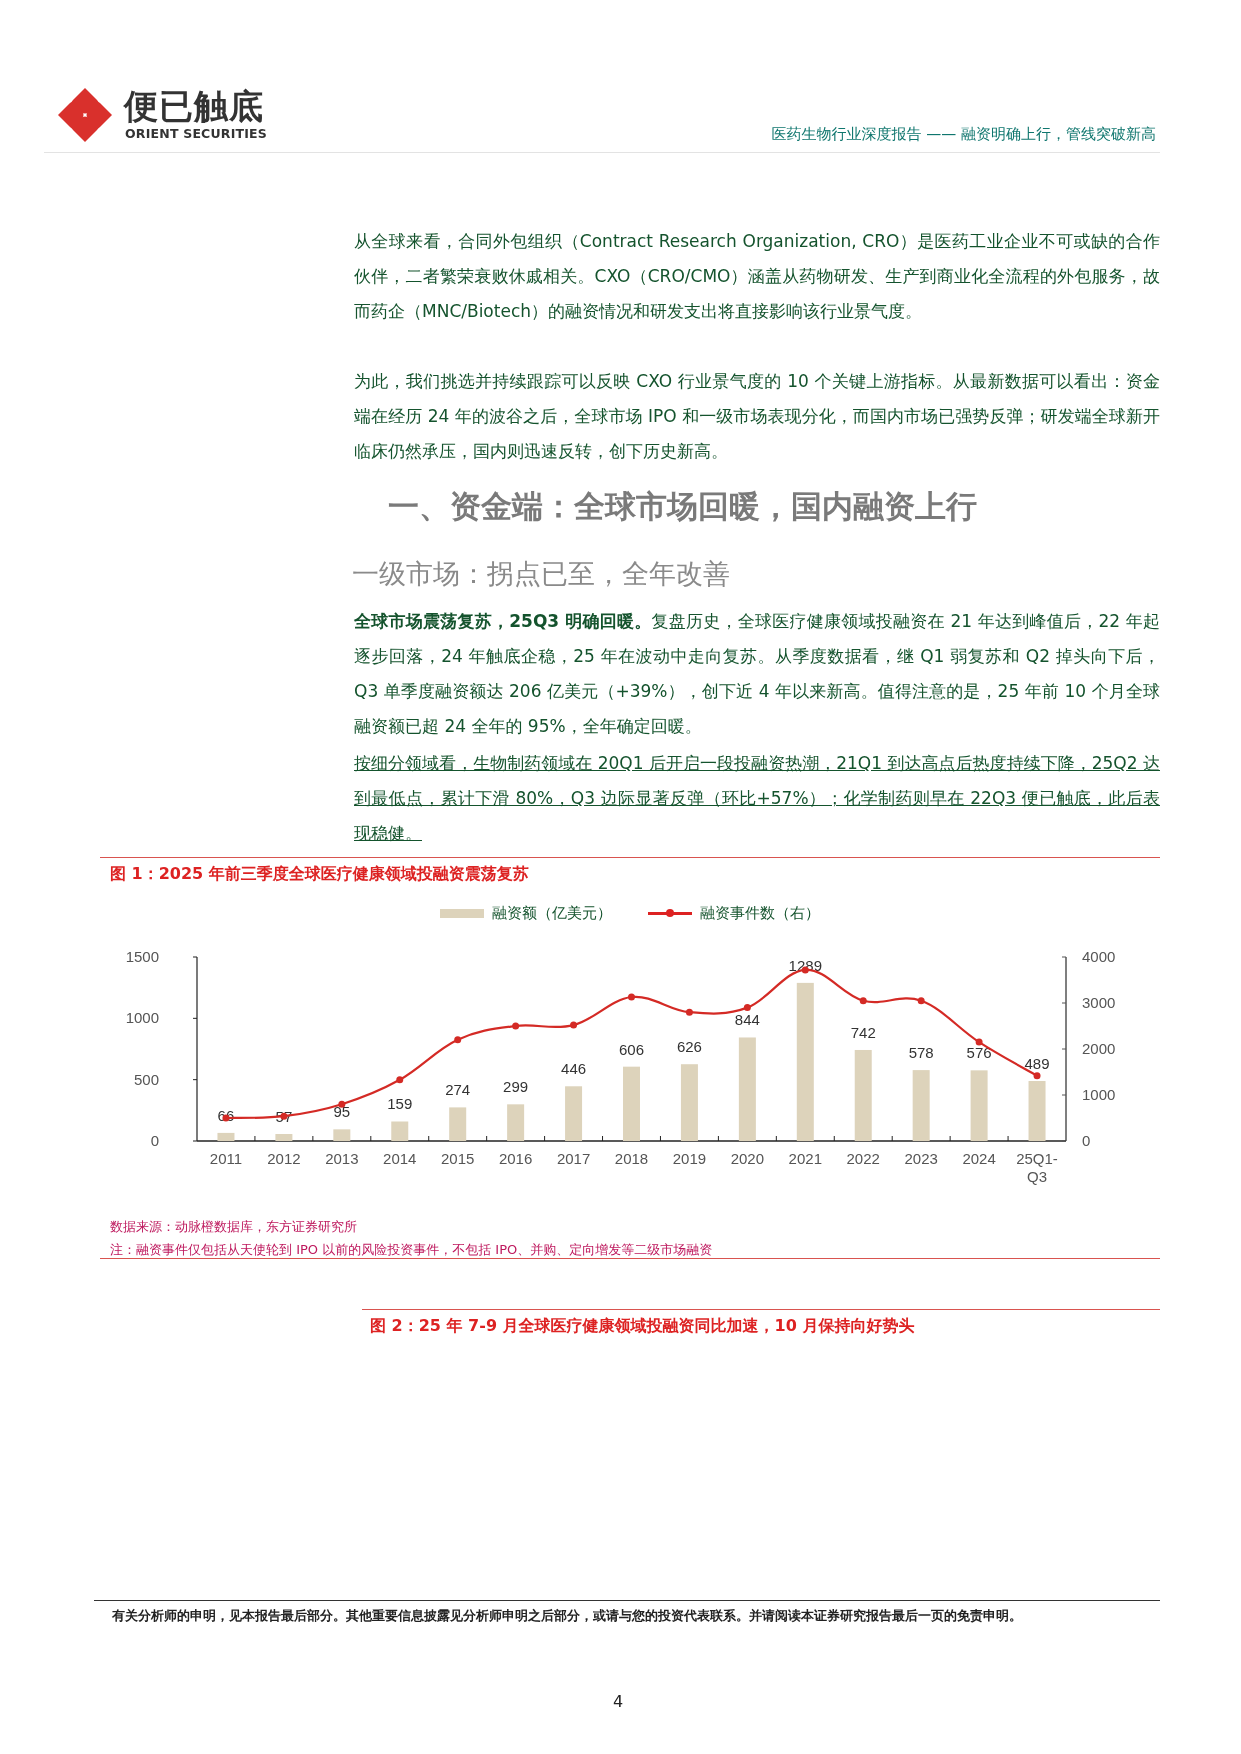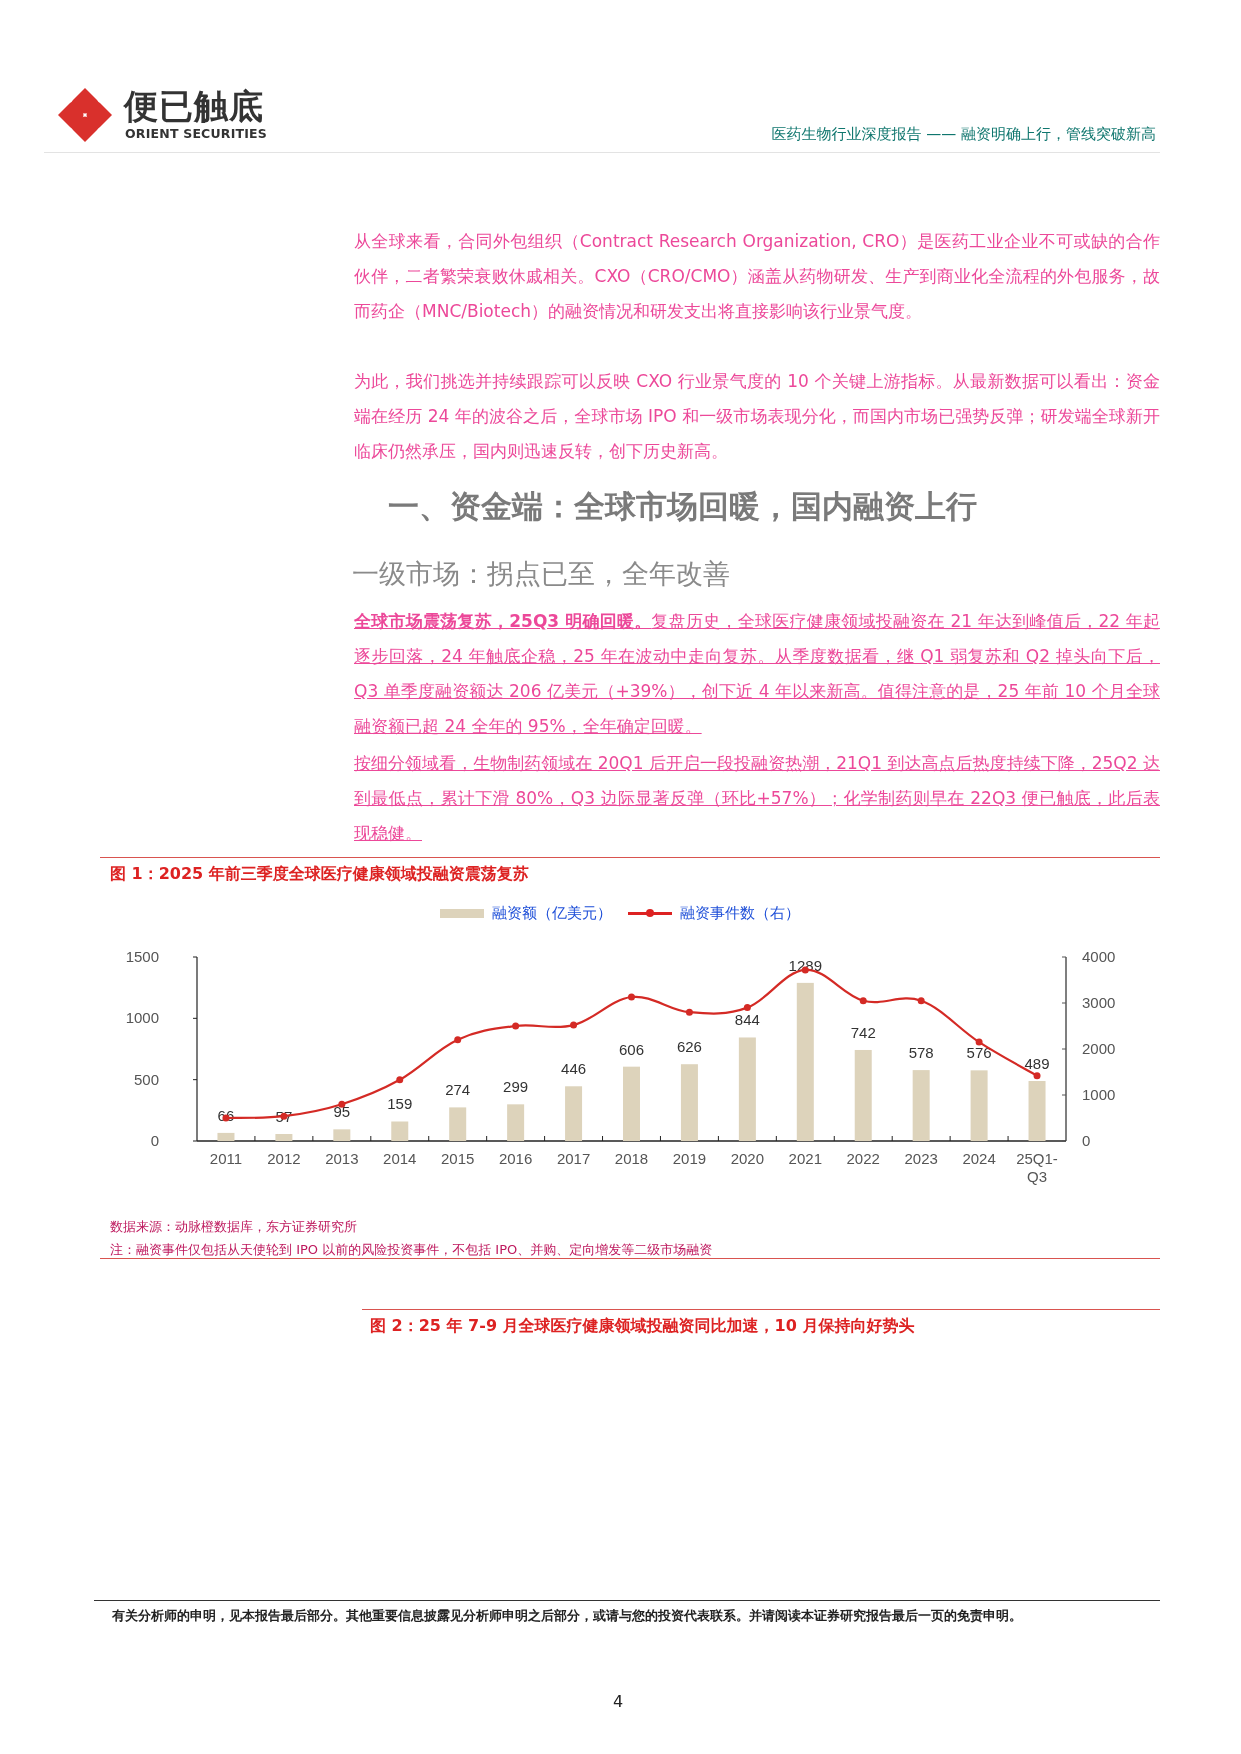--- a/index.html
+++ b/index.html
@@ -3,31 +3,31 @@
 <meta charset="utf-8">
 <style>
   * { box-sizing: border-box; margin: 0; padding: 0; }
   body { width: 1241px; height: 1754px; background: #ffffff; position: relative; font-family: "DejaVu Sans", "Liberation Sans", sans-serif; color: #222; overflow: hidden; }
   .abs { position: absolute; }
   .logo-mark { left: 56px; top: 86px; width: 58px; height: 58px; }
   .logo-cn { left: 124px; top: 86px; font-size: 34px; font-weight: bold; color: #333; letter-spacing: 1px; line-height: 40px; }
   .logo-en { left: 125px; top: 126px; font-size: 12.5px; font-weight: bold; color: #333; letter-spacing: 0.2px; }
   .header-rule { left: 44px; top: 152px; width: 1116px; height: 1px; background: #e3e3e3; }
   .header-title { right: 85px; top: 125px; font-size: 15px; color: #0f766e; }
-  .body-text { left: 354px; width: 806px; font-size: 17px; line-height: 35px; color: #ec4899; text-align: justify; }
+  .body-text { left: 354px; width: 806px; font-size: 17px; line-height: 35px; color: #14532d; text-align: justify; }
   .p1 { top: 224px; }
   .p2 { top: 364px; }
   .h1 { left: 352px; top: 486px; font-size: 31px; font-weight: bold; color: #7a7a7a; margin-left: 36px; }
   .h2 { left: 352px; top: 556px; font-size: 27px; color: #8a8a8a; }
-  .p3 { top: 604px; text-decoration: underline; }
+  .p3 { top: 604px; }
   .p4 { top: 746px; text-decoration: underline; }
   .bold { font-weight: bold; }
   .fig-rule { left: 100px; width: 1060px; height: 2px; background: #d9534f; }
   .fig-title { font-size: 16px; color: #d22; font-weight: bold; }
-  .legend { left: 440px; top: 904px; font-size: 15px; color: #1d4ed8; display: flex; align-items: center; gap: 16px; }
+  .legend { left: 440px; top: 904px; font-size: 15px; color: #14532d; display: flex; align-items: center; gap: 36px; }
   .legend-item { display: flex; align-items: center; gap: 8px; }
   .legend-swatch { width: 44px; height: 9px; background: #ddd3bb; }
   .legend-line { width: 44px; height: 3px; background: #d22; position: relative; }
   .legend-line::after { content: ""; position: absolute; left: 18px; top: -3px; width: 8px; height: 8px; border-radius: 50%; background: #d22; }
   .source { left: 110px; font-size: 13px; color: #be185d; }
   .note-rule { left: 100px; top: 1258px; width: 1060px; height: 1px; background: #d9534f; }
   .footer-rule { left: 94px; top: 1600px; width: 1066px; height: 1px; background: #333; }
   .footer-text { left: 112px; top: 1607px; font-size: 13px; font-weight: bold; color: #222; }
   .page-num { left: 613px; top: 1692px; font-size: 16px; color: #222; }
   svg text { font-family: "Liberation Sans", sans-serif; }

